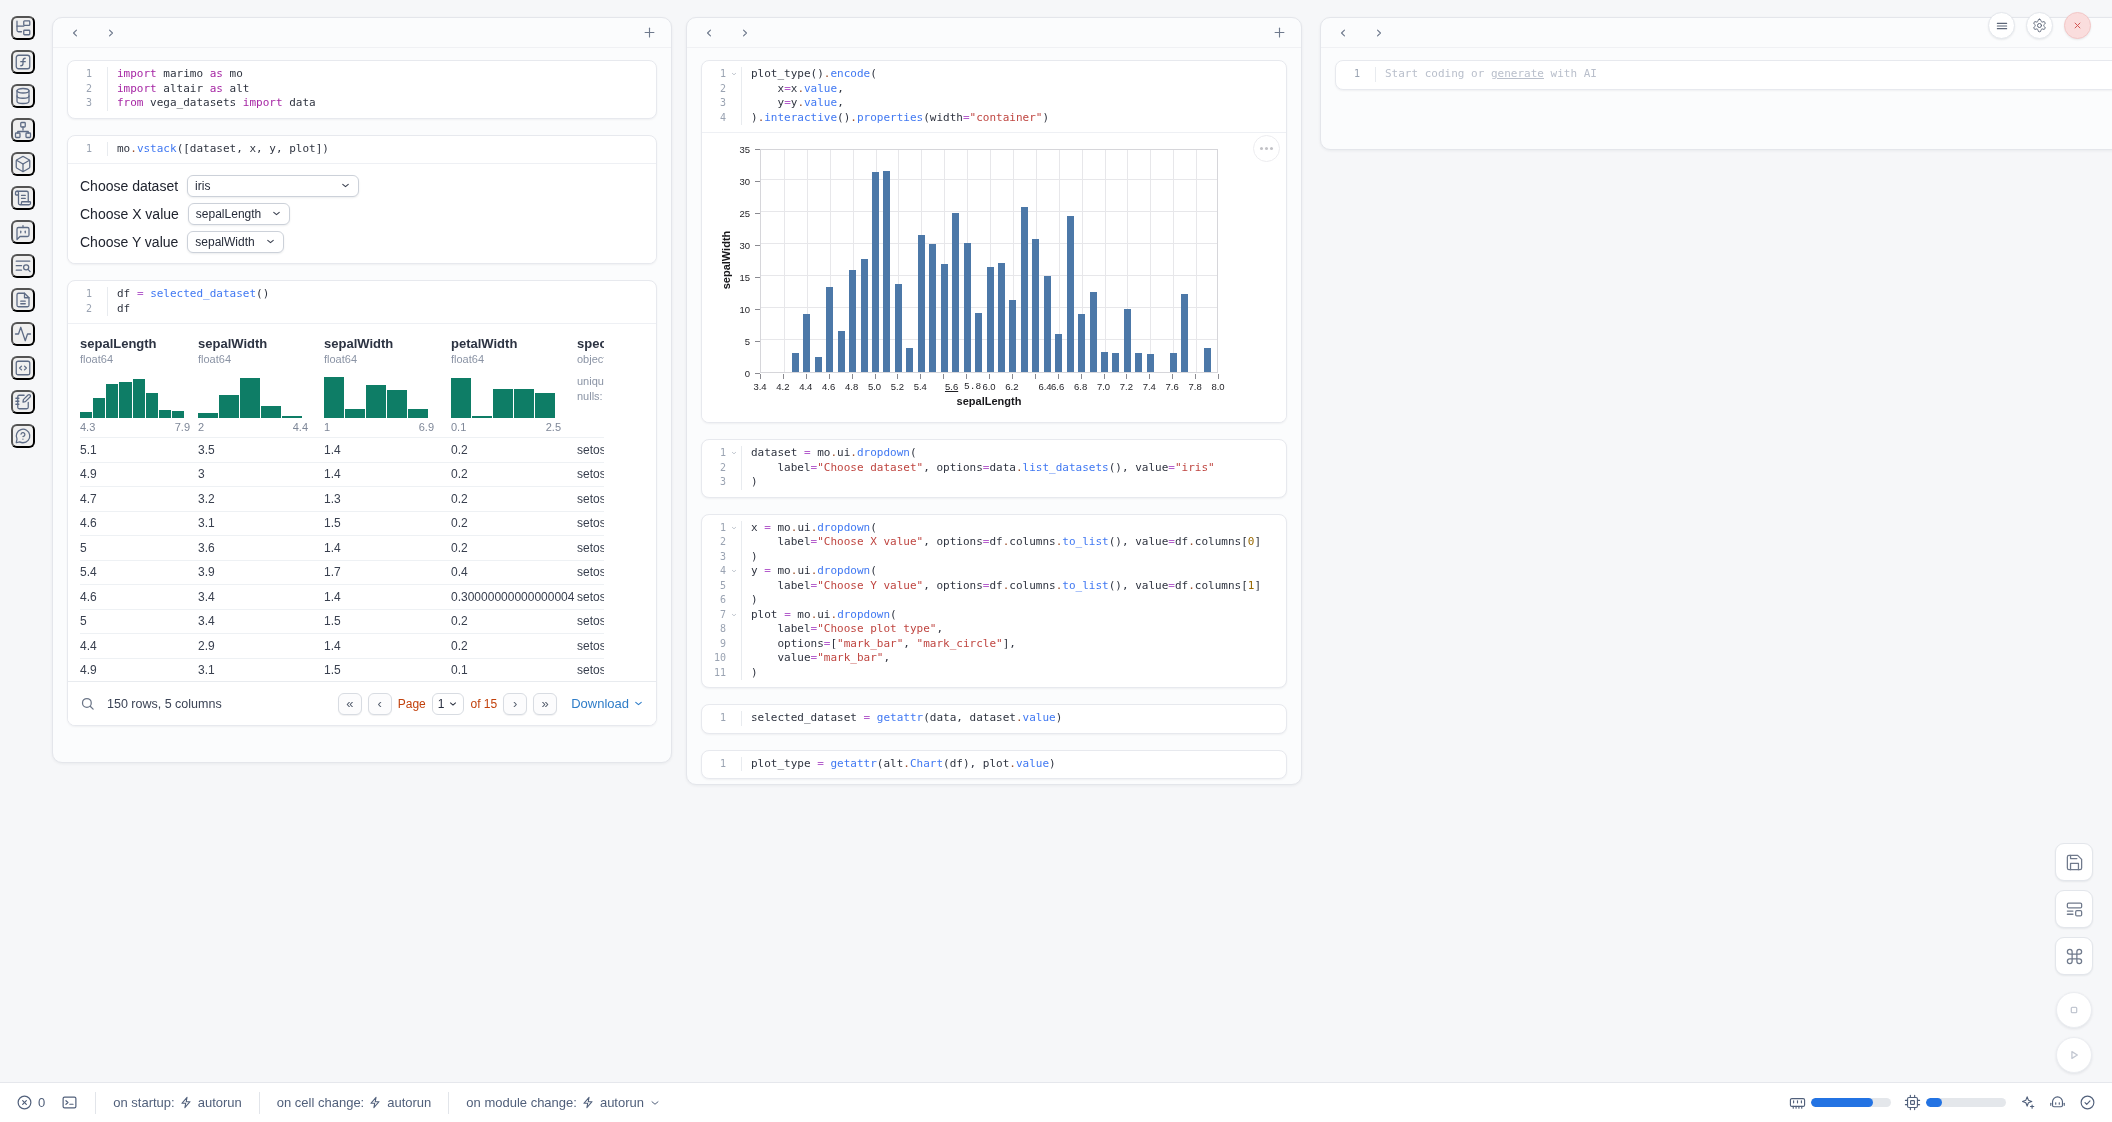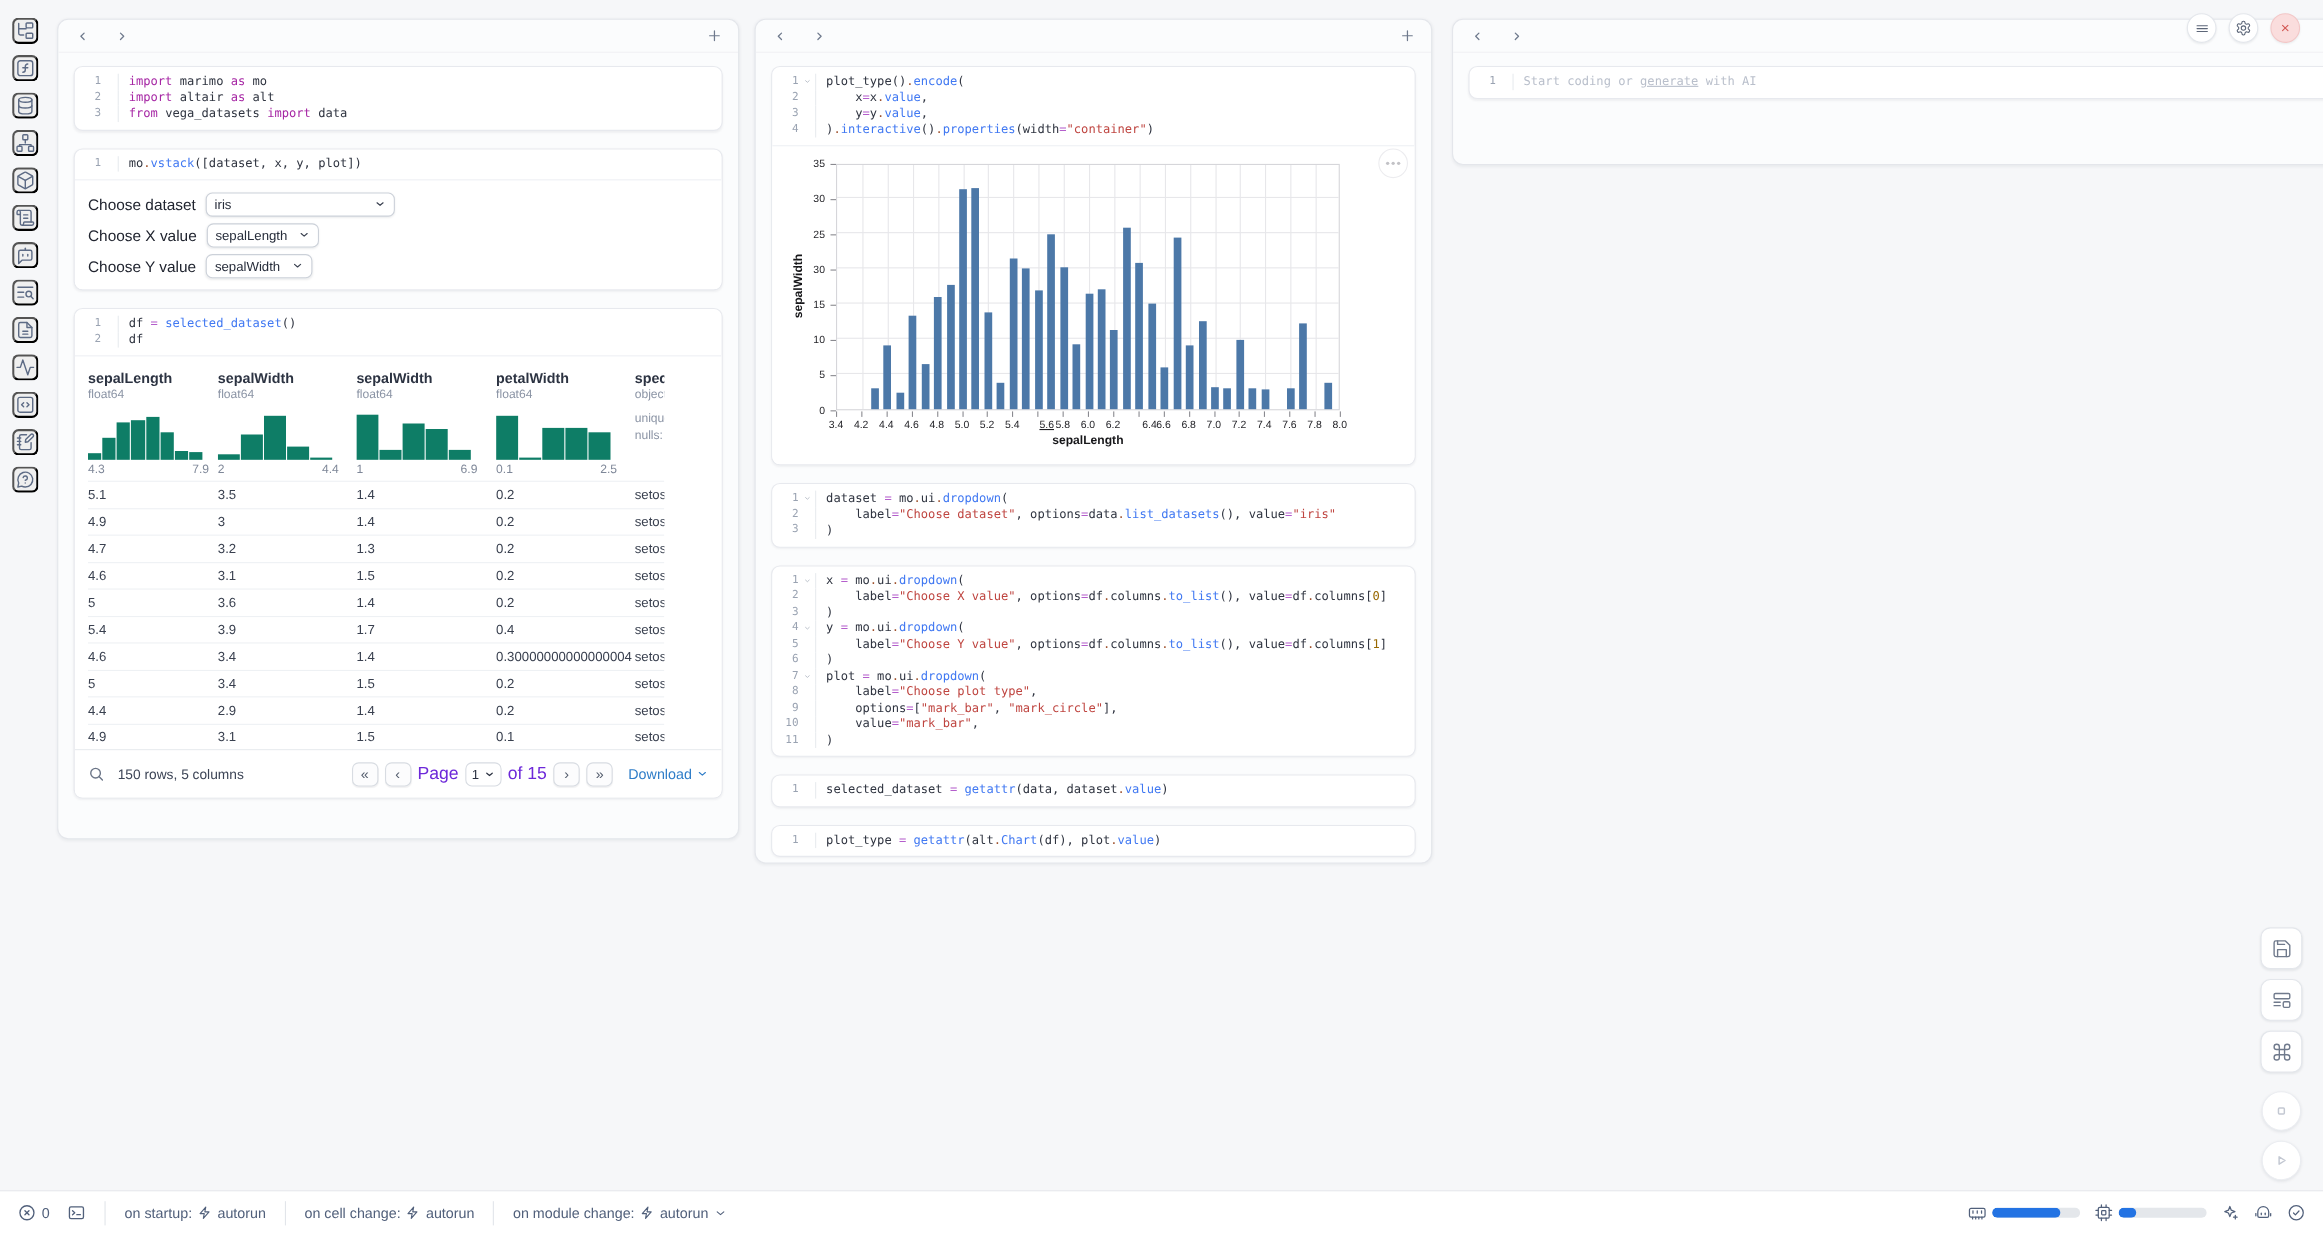--- a/index.html
+++ b/index.html
@@ -42,21 +42,21 @@
 .hist{display:flex;align-items:flex-end;gap:1px;height:44px;margin-top:9px;width:104px}
 .hist .hb{flex:1;background:#0e7d66}
 .hist-range{display:flex;justify-content:space-between;width:110px;font-size:11px;color:#7e8798;margin-top:3px}
 .th-meta{font-size:11px;color:#8b94a5;margin-top:9px;line-height:15px;white-space:nowrap}
 .trow{display:flex;border-top:1px solid #eef1f4;height:24.5px;align-items:center}
 .td{font-size:12px;color:#39404f;padding-right:8px;white-space:nowrap;overflow:hidden;flex:0 0 auto}
 .tfoot{display:flex;align-items:center;border-top:1px solid #e8ebef;height:44px;padding:0 12px;gap:6px;margin-top:-1px}
 .tfoot .summary{font-size:12.5px;color:#3c4456;margin-left:6px}
 .pg{margin-left:auto;display:flex;align-items:center;gap:6px}
 .pg-btn{min-width:24px;height:22px;border:1px solid #d8dce2;border-radius:6px;background:#fcfcfd;box-shadow:0 1px 1px rgba(16,24,40,.06);display:flex;align-items:center;justify-content:center;font-size:13px;color:#555e6e;cursor:pointer;padding:0 4px}
-.pg-text{font-size:16px;color:#6d28d9}
+.pg-text{font-size:12px;color:#c2410c}
 .pg-sel{display:flex;align-items:center;gap:4px;border:1px solid #d8dce2;border-radius:6px;background:#fff;height:22px;padding:0 5px;font-size:12px;color:#2a3040;cursor:pointer}
 .dl{display:flex;align-items:center;gap:4px;color:#2f7dc8;font-size:13px;cursor:pointer;margin-left:8px}
 
 .chart-out{position:relative;padding:14px 8px 8px 16px;height:290px}
 .chart{position:relative;width:508px;height:266px}
 .plot{position:absolute;background:#fff;border:1px solid #d6d6da}
 .gl-h{position:absolute;left:0;right:0;height:1px;background:#e7e7ea}
 .gl-v{position:absolute;top:0;bottom:0;width:1px;background:#e7e7ea}
 .bar{position:absolute;bottom:0;width:7px;background:#4c78a8}
 .tick-lab{position:absolute;font-size:9.5px;color:#1f1f24;font-family:"Liberation Sans",sans-serif}
@@ -489,21 +489,21 @@
             <div class="tick-lab" style="width: 30px; text-align: center; left: 118.6px; top: 234px;">4.8</div>
             <div class="tick-mark" style="width: 1px; height: 5px; left: 156.5px; top: 227px;"></div>
             <div class="tick-lab" style="width: 30px; text-align: center; left: 141.5px; top: 234px;">5.0</div>
             <div class="tick-mark" style="width: 1px; height: 5px; left: 179.4px; top: 227px;"></div>
             <div class="tick-lab" style="width: 30px; text-align: center; left: 164.4px; top: 234px;">5.2</div>
             <div class="tick-mark" style="width: 1px; height: 5px; left: 202.3px; top: 227px;"></div>
             <div class="tick-lab" style="width: 30px; text-align: center; left: 187.3px; top: 234px;">5.4</div>
             <div class="tick-mark" style="width: 1px; height: 5px; left: 225.2px; top: 227px;"></div>
             <div class="tick-lab" style="width: 30px; text-align: right; left: 210.2px; top: 234px; text-decoration: underline;">5.6</div>
             <div class="tick-mark" style="width: 1px; height: 5px; left: 248.1px; top: 227px;"></div>
-            <div class="tick-lab" style="width: 30px; text-align: center; left: 233.1px; top: 234px;">5.8</div>
+            <div class="tick-lab" style="width: 30px; text-align: right; left: 233.1px; top: 234px; font-family: Liberation Mono, monospace;">5.8</div>
             <div class="tick-mark" style="width: 1px; height: 5px; left: 271px; top: 227px;"></div>
             <div class="tick-lab" style="width: 30px; text-align: center; left: 256px; top: 234px;">6.0</div>
             <div class="tick-mark" style="width: 1px; height: 5px; left: 293.9px; top: 227px;"></div>
             <div class="tick-lab" style="width: 30px; text-align: center; left: 278.9px; top: 234px;">6.2</div>
             <div class="tick-mark" style="width: 1px; height: 5px; left: 316.8px; top: 227px;"></div>
             <div class="tick-lab" style="width: 30px; text-align: center; left: 312px; top: 234px;">6.4</div>
             <div class="tick-mark" style="width: 1px; height: 5px; left: 339.7px; top: 227px;"></div>
             <div class="tick-lab" style="width: 30px; text-align: center; left: 324.7px; top: 234px;">6.6</div>
             <div class="tick-mark" style="width: 1px; height: 5px; left: 362.6px; top: 227px;"></div>
             <div class="tick-lab" style="width: 30px; text-align: center; left: 347.6px; top: 234px;">6.8</div>

